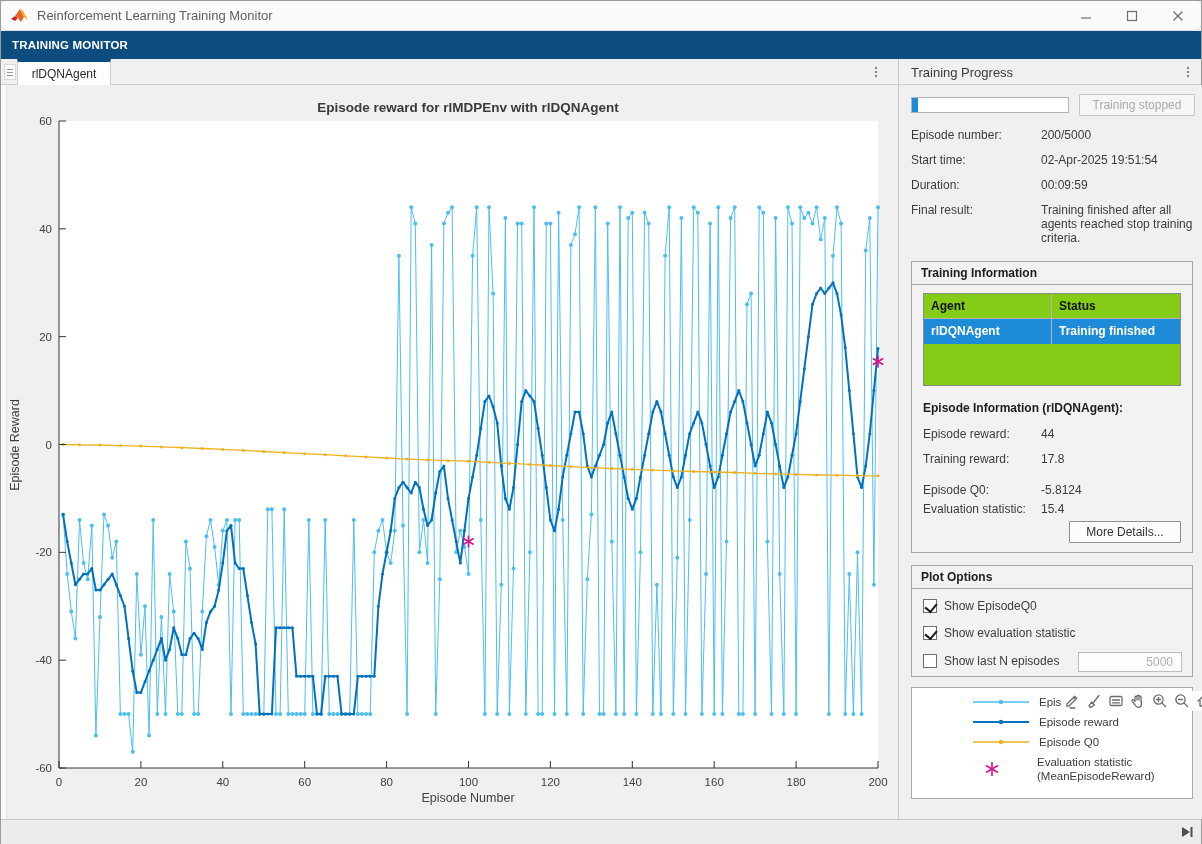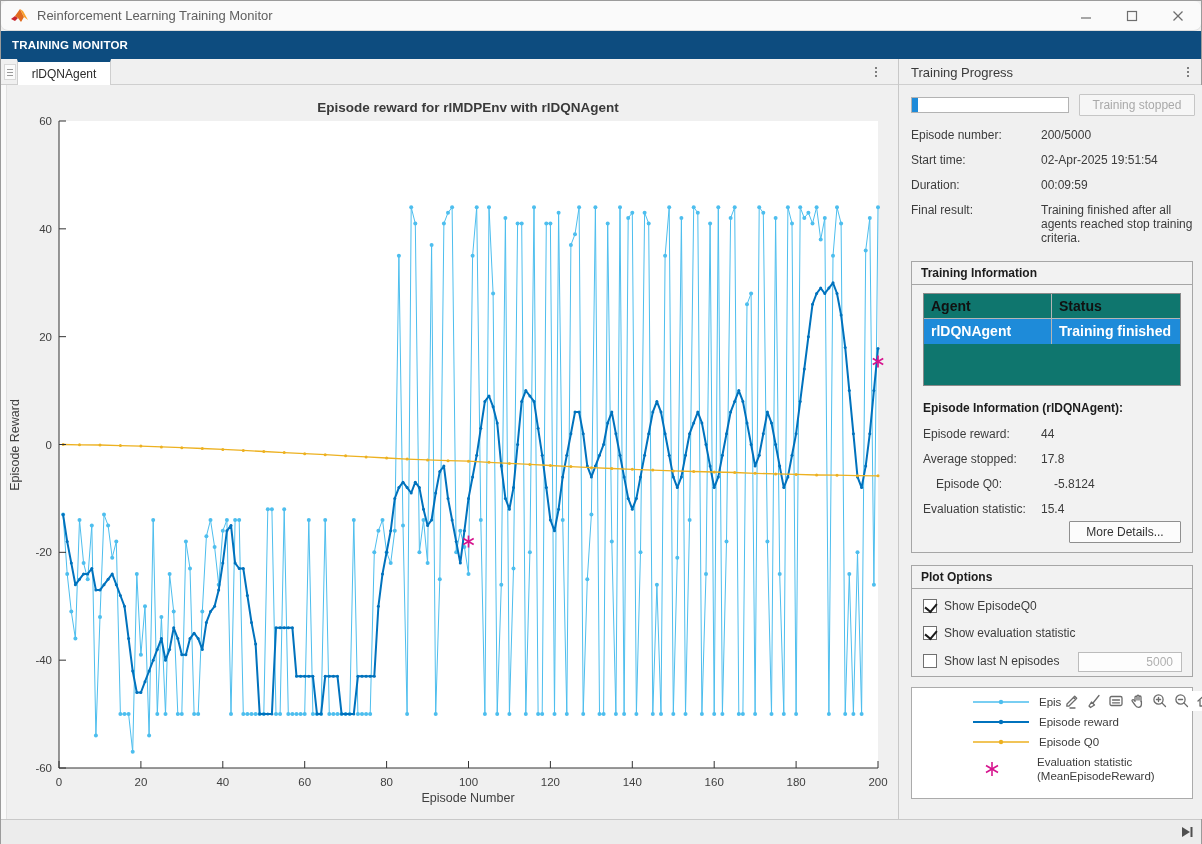--- a/index.html
+++ b/index.html
@@ -66,22 +66,22 @@
 
   .kv { position:absolute; left:12px; width:284px; font-size:12px; color:#3c3c3c; display:flex; }
   .kv .k { width:130px; }
   .kv .v { width:152px; }
 
   .groupbox { position:absolute; left:12px; width:282px; background:#f2f2f2; border:1px solid #a6a6a6; }
   .groupbox .gtitle { font-size:12px; font-weight:bold; color:#1c1c1c; padding:4px 9px 4px 9px;
     border-bottom:1px solid #a6a6a6; }
 
   
-  .agents-table { position:absolute; left:11px; top:31px; width:258px; height:93px; background:#0f766e;
-    border:1px solid #8a8a8a; font-size:14px; }
+  .agents-table { position:absolute; left:11px; top:31px; width:258px; height:93px; background:#84cc16;
+    border:1px solid #8a8a8a; font-size:12px; }
   .trow { display:flex; height:25px; line-height:25px; }
   .trow .c1 { width:128px; padding-left:7px; border-right:1px solid #b5b5b5; }
   .trow .c2 { flex:1; padding-left:7px; }
   .trow.head { font-weight:bold; color:#111; border-bottom:1px solid #b5b5b5; }
   .trow.sel { background:#1e8bd9; color:#fff; font-weight:bold; }
 
   .subtitle { position:absolute; left:11px; font-size:12px; font-weight:bold; color:#1c1c1c; }
   .statrow { position:absolute; left:11px; width:260px; font-size:12px; color:#3c3c3c; display:flex; }
   .statrow .k { width:118px; }
   .btn.more { position:absolute; right:11px; width:112px; height:22px; line-height:20px;
@@ -701,24 +701,24 @@
           <span class="c1">rlDQNAgent</span>
           <span class="c2">Training finished</span>
         </div>
       </div>
       <div class="subtitle" style="top:139px;">Episode Information (rlDQNAgent):</div>
       <div class="statrow" style="top:165px;">
         <span class="k">Episode reward:</span>
         <span>44</span>
       </div>
       <div class="statrow" style="top:190px;">
-        <span class="k">Average stopped:</span>
+        <span class="k">Training reward:</span>
         <span>17.8</span>
       </div>
-      <div class="statrow" style="top:215px;margin-left:13px;">
+      <div class="statrow" style="top:221px;">
         <span class="k">Episode Q0:</span>
         <span>-5.8124</span>
       </div>
       <div class="statrow" style="top:240px;">
         <span class="k">Evaluation statistic:</span>
         <span>15.4</span>
       </div>
       <div class="btn more" style="top:259px;">More Details...</div>
     </div>
 

